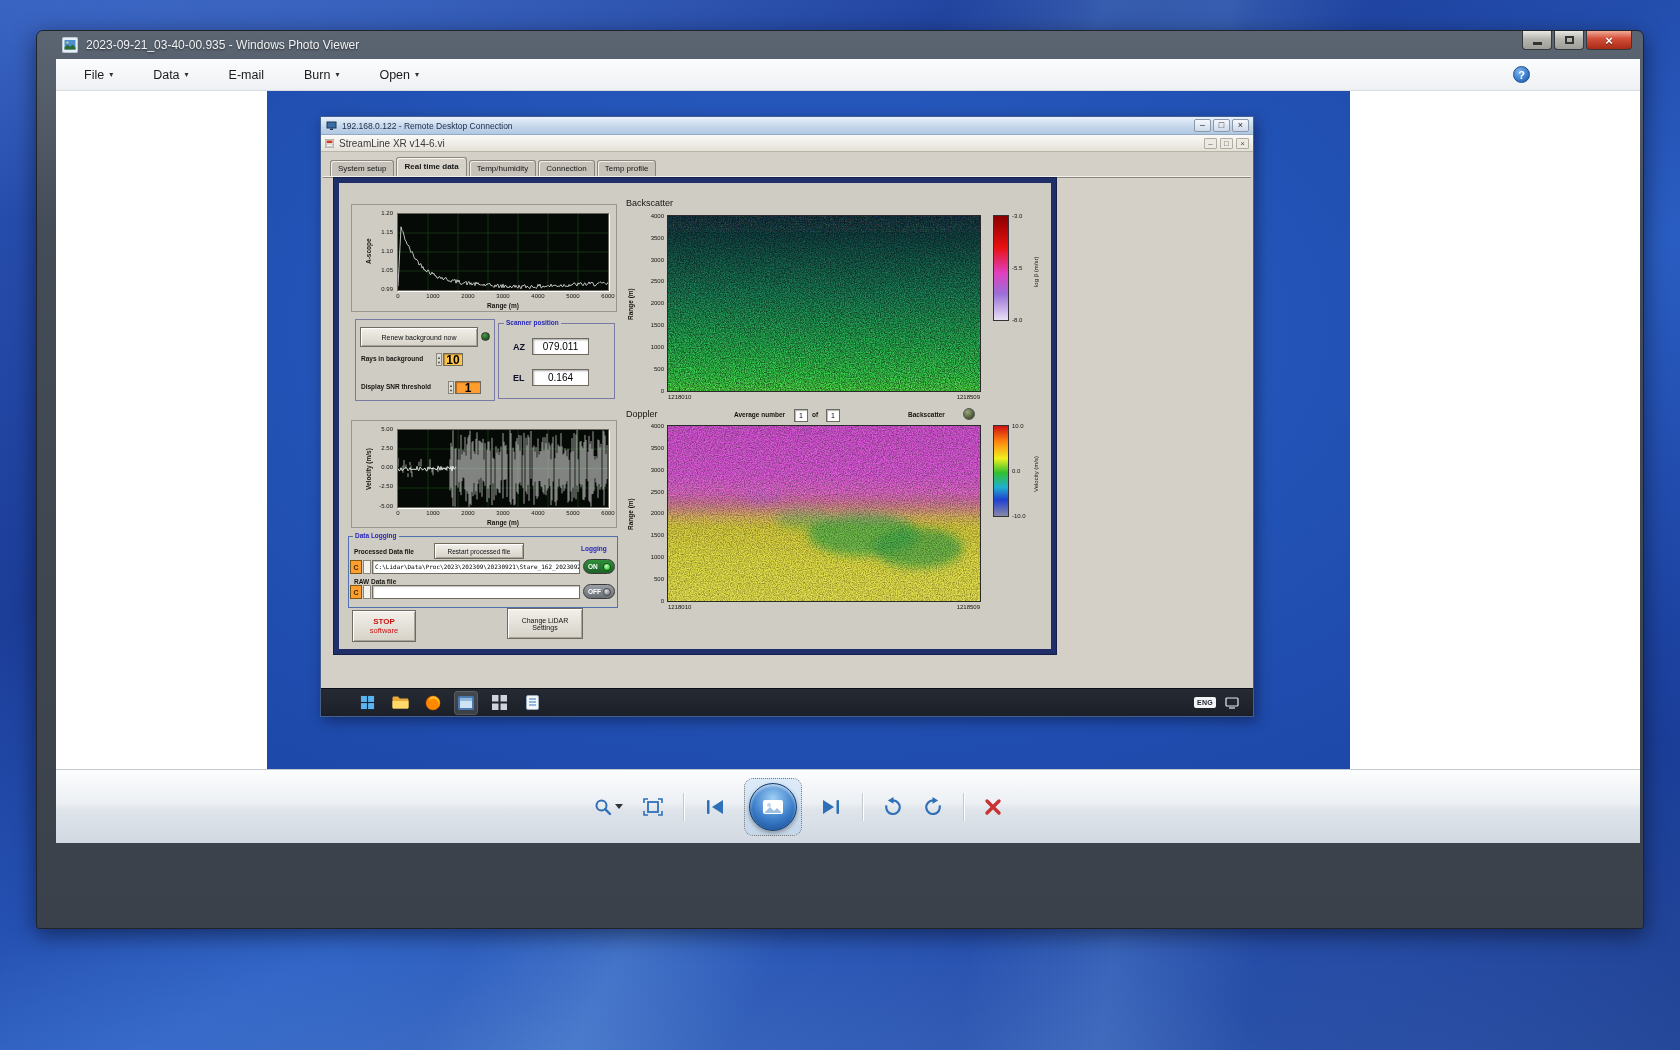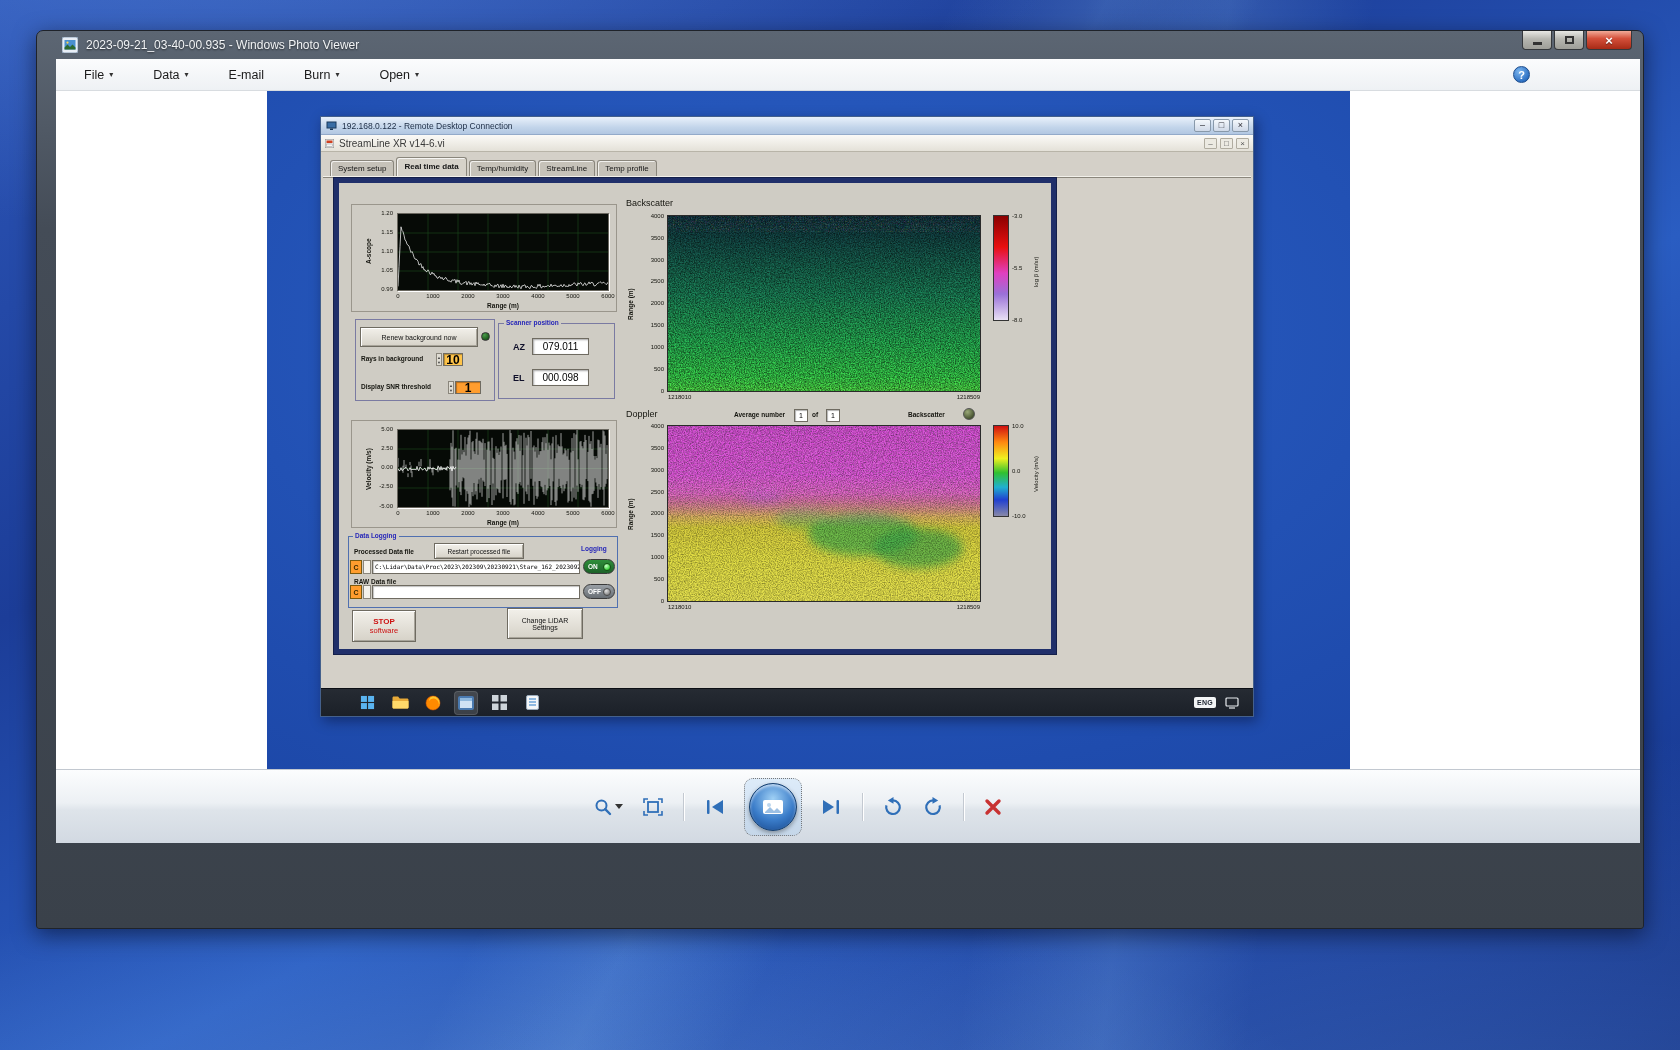--- a/index.html
+++ b/index.html
@@ -172,21 +172,21 @@
                   <span class="sl-btn">–</span>
                   <span class="sl-btn">□</span>
                   <span class="sl-btn">×</span>
                 </div>
               </div>
               <div class="sl-body">
                 <div class="tabs">
                   <div class="tab">System setup</div>
                   <div class="tab active">Real time data</div>
                   <div class="tab">Temp/humidity</div>
-                  <div class="tab">StreamLine</div>
+                  <div class="tab">Connection</div>
                   <div class="tab">Temp profile</div>
                 </div>
                 <div class="tabline"></div>
 
                 <div class="panel">
                   <div class="panel-in">
 
                     <div class="grpbox" style="left:12px;top:21px;width:266px;height:108px;border-color:#9a968c"></div>
                     <span class="vlabel" style="left:26px;top:81px">A-scope</span>
                     <span class="tk r" style="left:30px;top:27px;width:24px">1.20</span>
@@ -224,21 +224,21 @@
                         <span>▲</span>
                         <span>▼</span>
                       </div>
                     <div class="valbox" style="left:116px;top:198px;width:26px;height:13px;background:#ff9d2e">1</div>
 
                     <div class="grpbox" style="left:159px;top:140px;width:117px;height:76px"></div>
                     <span class="grptitle" style="left:165px;top:136px">Scanner position</span>
                     <span class="biglbl" style="left:174px;top:159px">AZ</span>
                     <div class="display" style="left:193px;top:155px;width:57px;height:17px">079.011</div>
                     <span class="biglbl" style="left:174px;top:190px">EL</span>
-                    <div class="display" style="left:193px;top:186px;width:57px;height:17px">000.098</div>
+                    <div class="display" style="left:193px;top:186px;width:57px;height:17px">0.164</div>
 
                     <span class="hlabel" style="left:287px;top:15px">Backscatter</span>
                     <span class="vlabel" style="left:288px;top:137px">Range (m)</span>
                     <span class="tk r" style="left:297px;top:30px;width:28px">4000</span>
                     <span class="tk r" style="left:297px;top:52px;width:28px">3500</span>
                     <span class="tk r" style="left:297px;top:74px;width:28px">3000</span>
                     <span class="tk r" style="left:297px;top:95px;width:28px">2500</span>
                     <span class="tk r" style="left:297px;top:117px;width:28px">2000</span>
                     <span class="tk r" style="left:297px;top:139px;width:28px">1500</span>
                     <span class="tk r" style="left:297px;top:161px;width:28px">1000</span>

